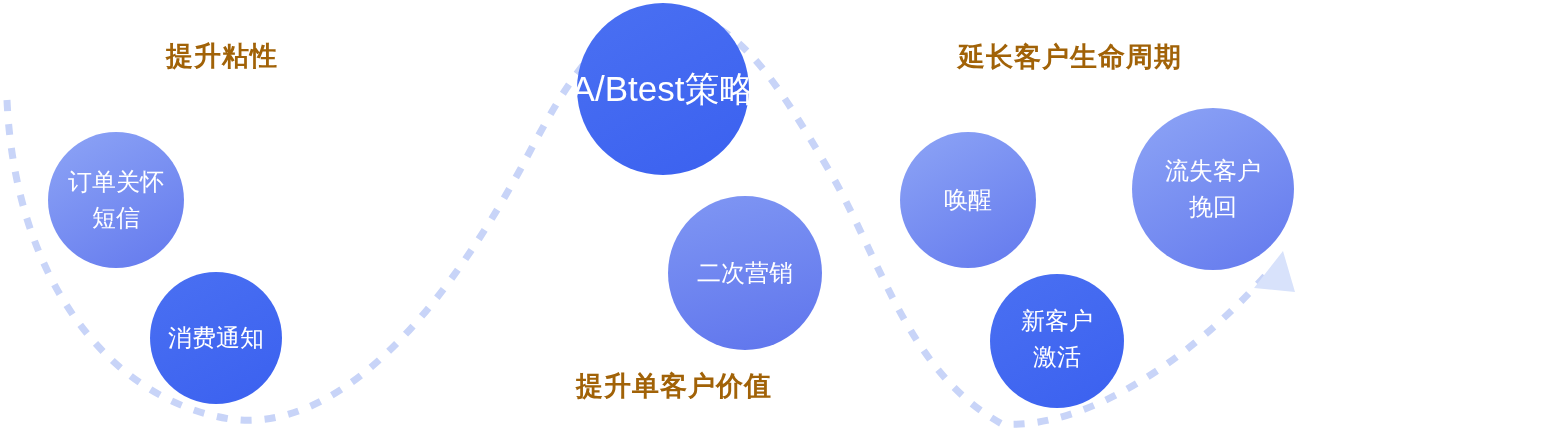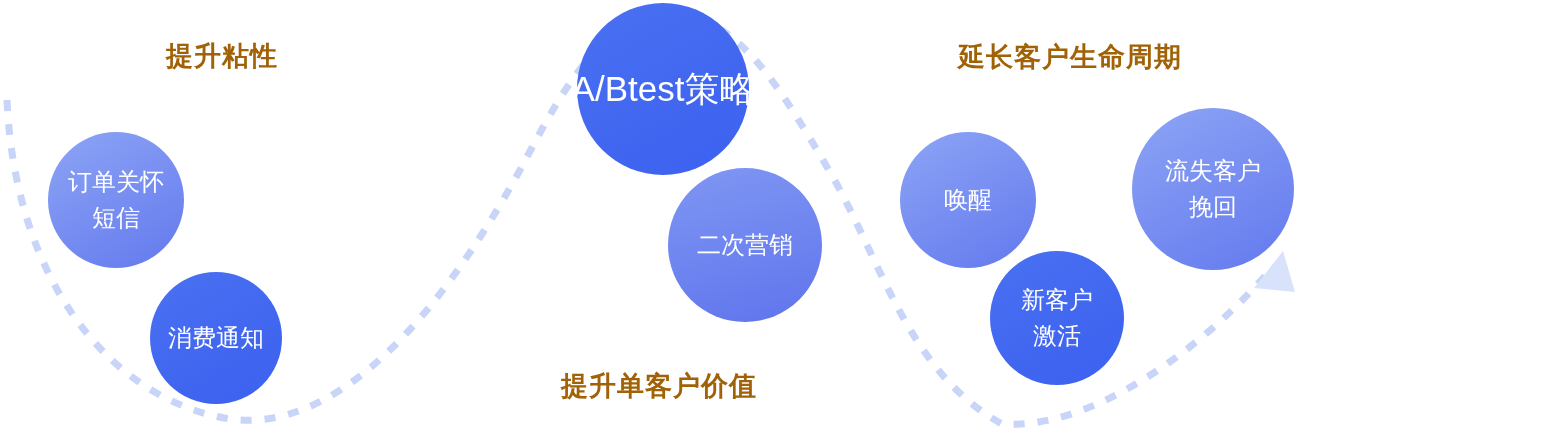--- a/index.html
+++ b/index.html
@@ -21,21 +21,21 @@
     position: absolute;
     z-index: 3;
     color: #a16207;
     font-size: 27px;
     font-weight: bold;
     letter-spacing: 1px;
     white-space: nowrap;
   }
   .title-stickiness { left: 166px; top: 38px; }
   .title-lifecycle  { left: 958px; top: 39px; }
-  .title-value      { left: 561px; top: 368px; }
+  .title-value      { left: 576px; top: 368px; }
 
   .bubble {
     position: absolute;
     z-index: 2;
     border-radius: 50%;
     display: flex;
     flex-direction: column;
     align-items: center;
     justify-content: center;
     color: #ffffff;
@@ -49,24 +49,24 @@
   .fill-dark   { background: linear-gradient(150deg, #4A70F2 0%, #3D63F0 85%); }
   .fill-light  { background: linear-gradient(150deg, #8AA1F5 8%, #657BEE 95%); }
   .fill-medium { background: linear-gradient(165deg, #7E95F3 5%, #6076ED 95%); }
 
   
   .b-order      { left:  48px; top: 132px; width: 136px; height: 136px; }
   .b-wechat     { left: 252px; top: 121px; width: 158px; height: 158px; }
   .b-consume    { left: 150px; top: 272px; width: 132px; height: 132px; text-align: center; }
   .b-abtest     { left: 577px; top:   3px; width: 172px; height: 172px; font-size: 35px; }
   .b-regional   { left: 479px; top: 160px; width: 132px; height: 132px; }
-  .b-secondary  { left: 668px; top: 168px; width: 154px; height: 154px; }
+  .b-secondary  { left: 668px; top: 196px; width: 154px; height: 154px; }
   .b-dormant    { left: 900px; top: 132px; width: 136px; height: 136px; }
   .b-churn      { left:1132px; top: 108px; width: 162px; height: 162px; }
-  .b-newcust    { left: 990px; top: 251px; width: 134px; height: 134px; }
+  .b-newcust    { left: 990px; top: 274px; width: 134px; height: 134px; font-family: Liberation Mono, monospace; }
 </style>
 </head>
 <body>
 
 <div class="stage">
 
   <svg class="wave-layer" viewBox="0 0 1548 436" xmlns="http://www.w3.org/2000/svg">
     <path d="M 7 100
              C 15 280, 110 400, 230 419
              C 330 433, 432 330, 520 170

